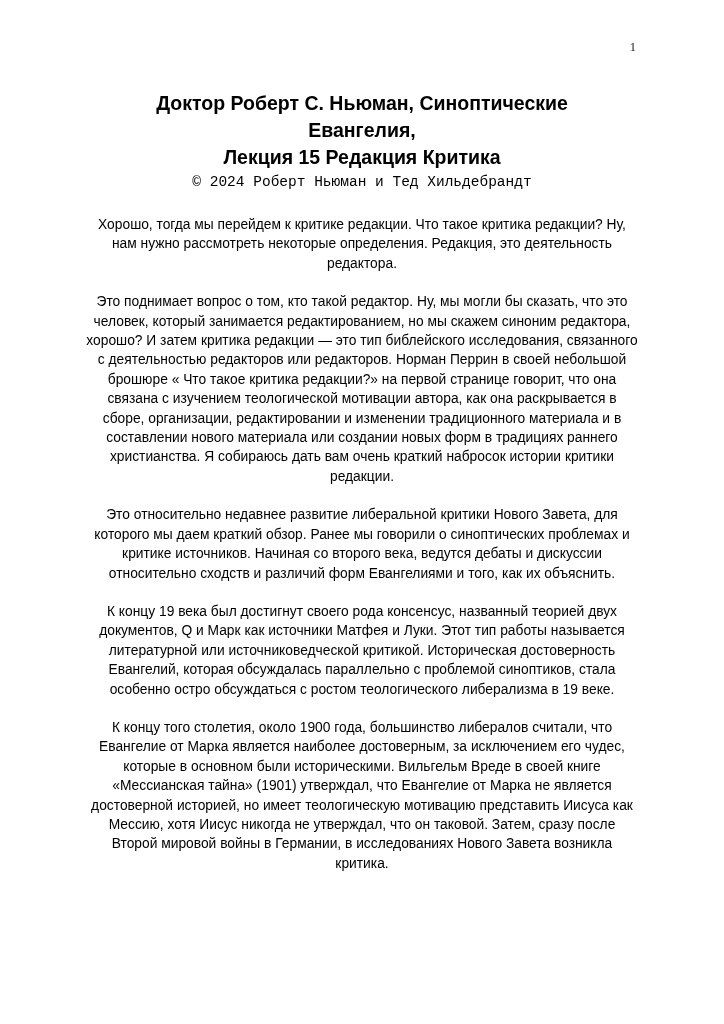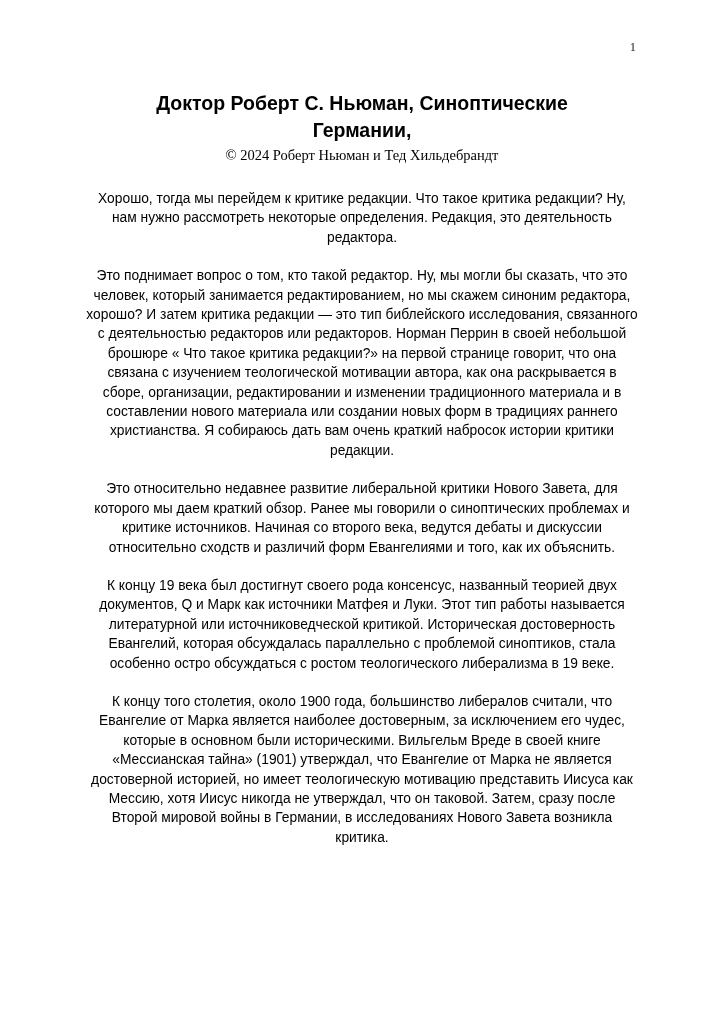--- a/index.html
+++ b/index.html
@@ -37,21 +37,21 @@
     font-weight: 700;
     line-height: 27px;
     color: #000000;
   }
   .title-line {
     display: block;
   }
   .copyright {
     margin-top: 3px;
     text-align: center;
-    font-family: Liberation Serif, serif;
+    font-family: Liberation Mono, monospace;
     font-size: 14.5px;
     color: #000000;
   }
   .body-text {
     margin-top: 25px;
   }
   .body-text p {
     margin: 0 0 19px 0;
     font-size: 13.8px;
     line-height: 19.4px;
@@ -62,21 +62,22 @@
 </head>
 <body>
 
 <div class="page">
 
   <div class="page-number">1</div>
 
   <header class="title-block">
     <h1 class="title">
       <span class="title-line">Доктор Роберт С. Ньюман, Синоптические</span>
-      <span class="title-line">Германии,</span>
+      <span class="title-line">Евангелия,</span>
+      <span class="title-line">Лекция 15 Редакция Критика</span>
     </h1>
     <div class="copyright">© 2024 Роберт Ньюман и Тед Хильдебрандт</div>
   </header>
 
   <main class="body-text">
     <p>Хорошо, тогда мы перейдем к критике редакции. Что такое критика редакции? Ну, нам нужно рассмотреть некоторые определения. Редакция, это деятельность редактора.</p>
     <p>Это поднимает вопрос о том, кто такой редактор. Ну, мы могли бы сказать, что это человек, который занимается редактированием, но мы скажем синоним редактора, хорошо? И затем критика редакции — это тип библейского исследования, связанного с деятельностью редакторов или редакторов. Норман Перрин в своей небольшой брошюре « Что такое критика редакции?» на первой странице говорит, что она связана с изучением теологической мотивации автора, как она раскрывается в сборе, организации, редактировании и изменении традиционного материала и в составлении нового материала или создании новых форм в традициях раннего христианства. Я собираюсь дать вам очень краткий набросок истории критики редакции.</p>
     <p>Это относительно недавнее развитие либеральной критики Нового Завета, для которого мы даем краткий обзор. Ранее мы говорили о синоптических проблемах и критике источников. Начиная со второго века, ведутся дебаты и дискуссии относительно сходств и различий форм Евангелиями и того, как их объяснить.</p>
     <p>К концу 19 века был достигнут своего рода консенсус, названный теорией двух документов, Q и Марк как источники Матфея и Луки. Этот тип работы называется литературной или источниковедческой критикой. Историческая достоверность Евангелий, которая обсуждалась параллельно с проблемой синоптиков, стала особенно остро обсуждаться с ростом теологического либерализма в 19 веке.</p>
     <p>К концу того столетия, около 1900 года, большинство либералов считали, что Евангелие от Марка является наиболее достоверным, за исключением его чудес, которые в основном были историческими. Вильгельм Вреде в своей книге «Мессианская тайна» (1901) утверждал, что Евангелие от Марка не является достоверной историей, но имеет теологическую мотивацию представить Иисуса как Мессию, хотя Иисус никогда не утверждал, что он таковой. Затем, сразу после Второй мировой войны в Германии, в исследованиях Нового Завета возникла критика.</p>

